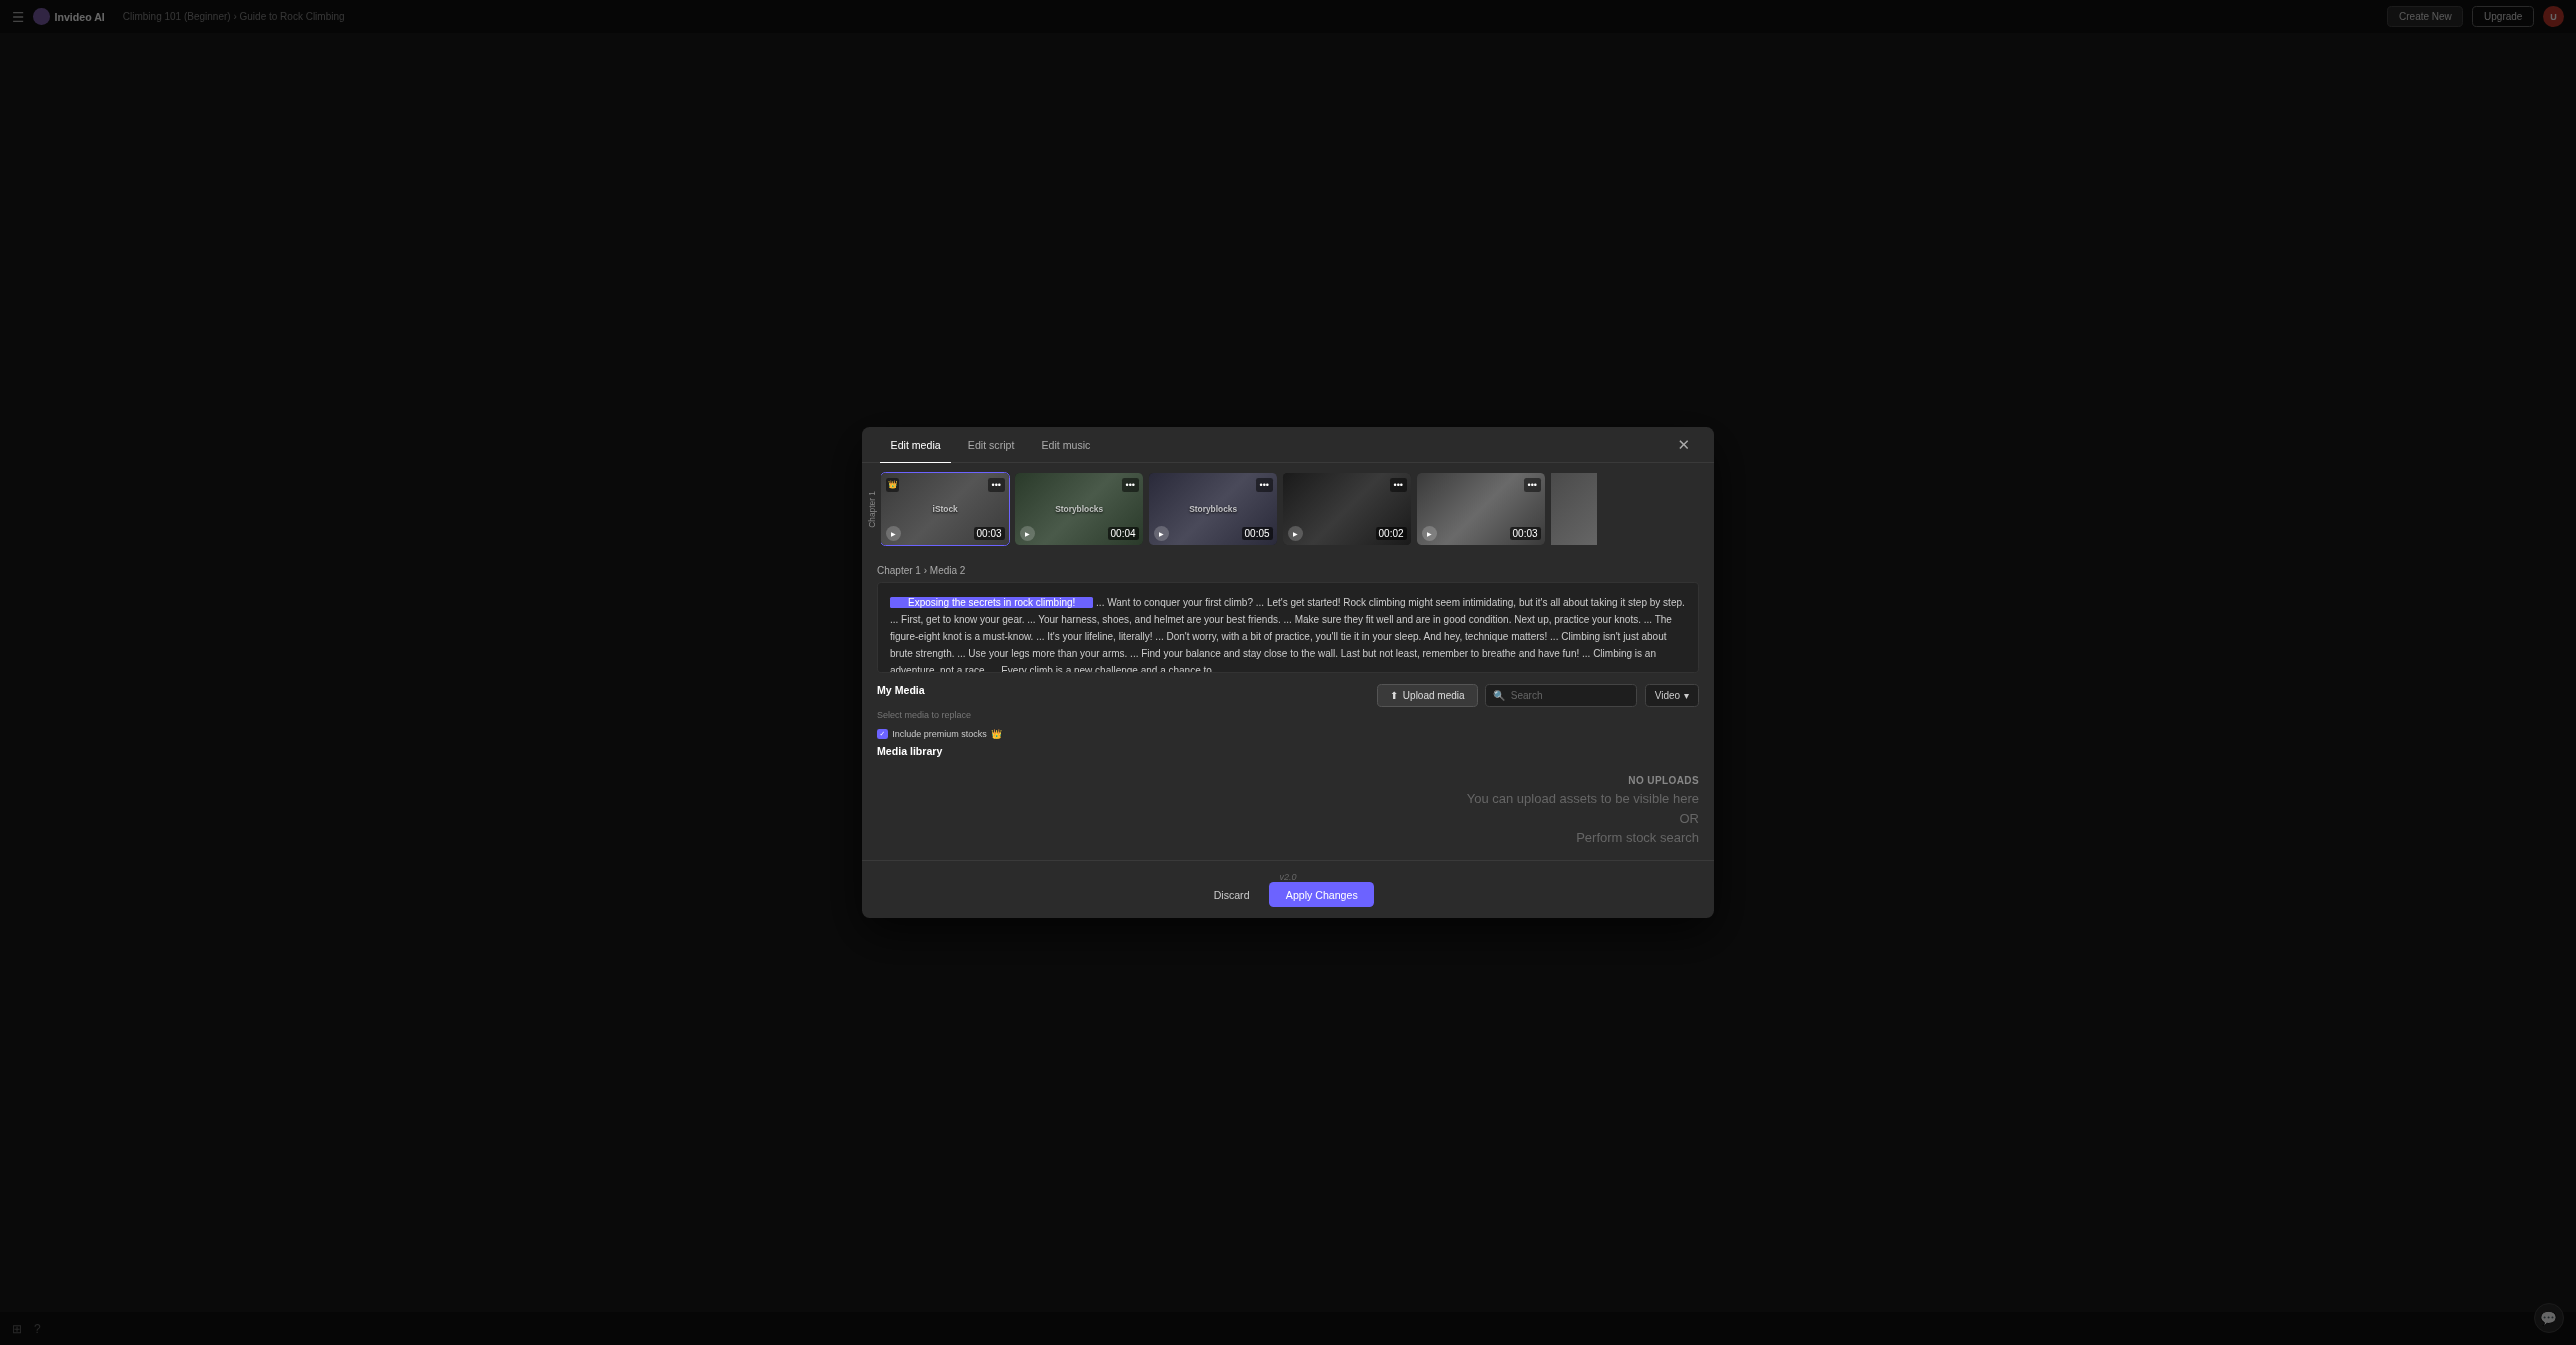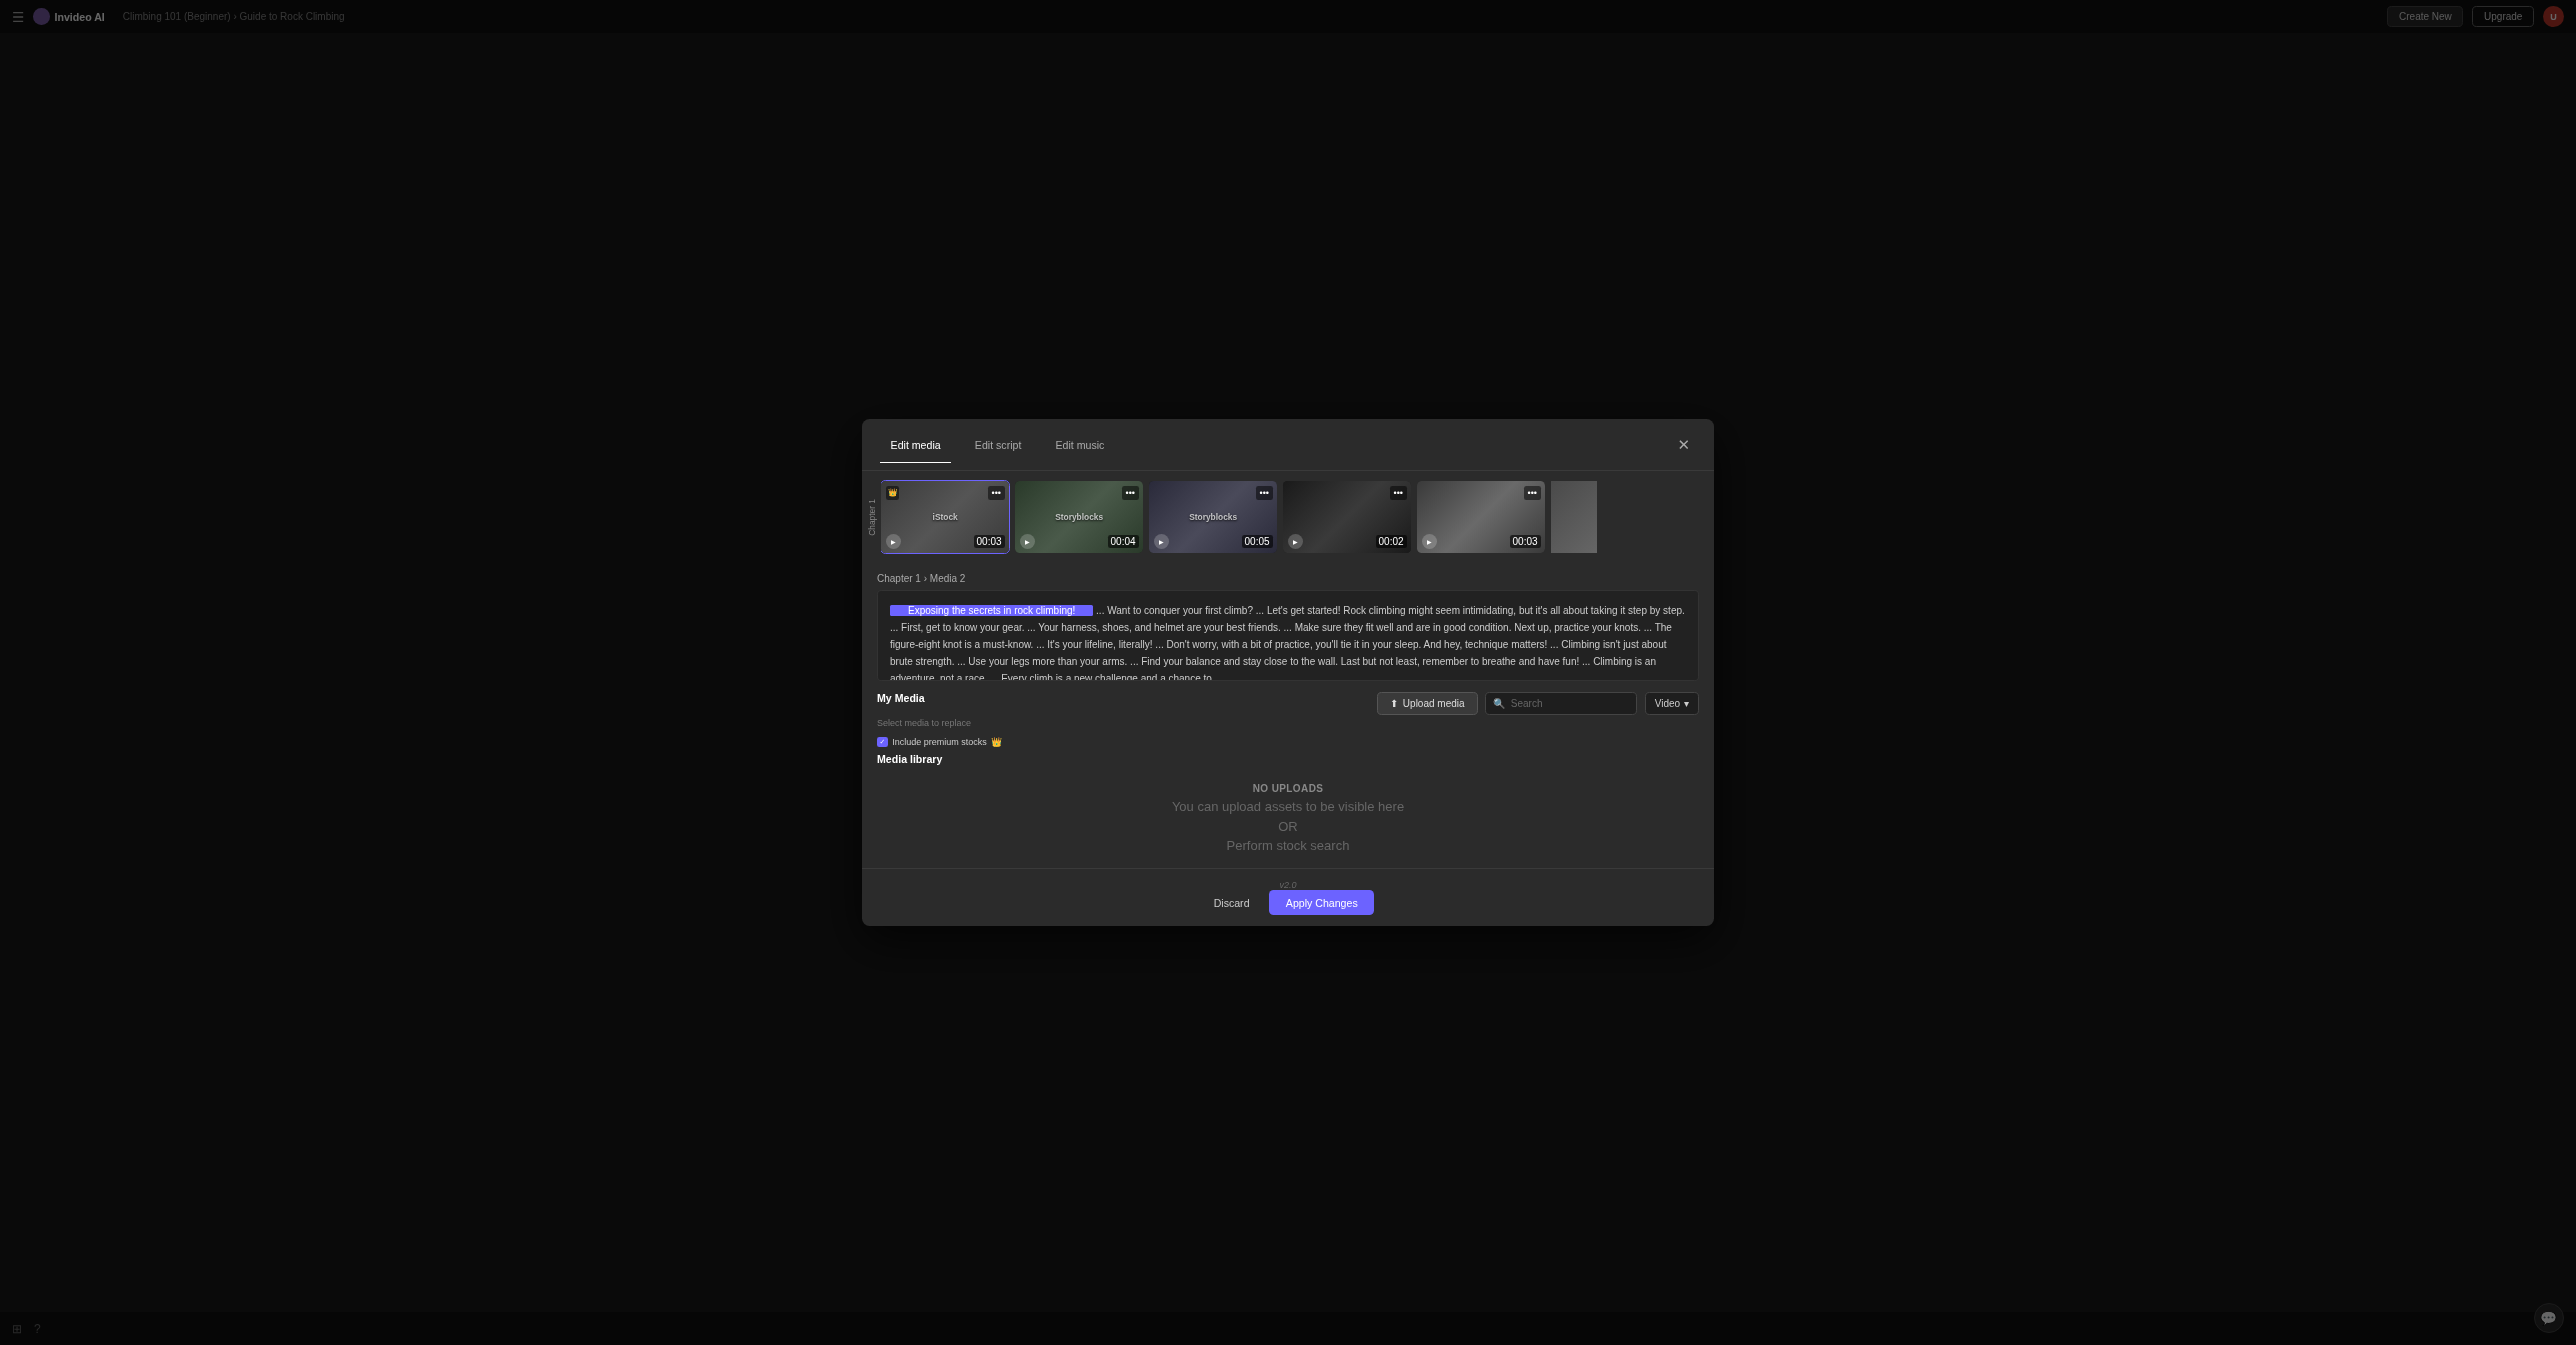--- a/index.html
+++ b/index.html
@@ -105,23 +105,23 @@
       display: flex;
       flex-direction: column;
       position: relative;
       box-shadow: 0 15px 46px rgba(0,0,0,0.7);
     }
 
     
     .modal-tabs {
       display: flex;
       align-items: center;
-      padding: 8px 18px;
+      padding: 0 18px;
       border-bottom: 0.8px solid #3a3a3a;
-      gap: 13px;
+      gap: 6px;
       flex-shrink: 0;
     }
     .modal-tab {
       padding: 12px 10.6px 10.6px;
       font-size: 10.6px;
       color: #aaa;
       cursor: pointer;
       border-bottom: 1.5px solid transparent;
       margin-bottom: -0.8px;
     }
@@ -388,21 +388,21 @@
       padding: 6px 15px 3px;
       flex-shrink: 0;
     }
     .library-title { font-size: 10.6px; font-weight: 600; color: #fff; }
 
     
     .no-uploads-area {
       flex: 1;
       display: flex;
       flex-direction: column;
-      align-items: center;
+      align-items: flex-end;
       justify-content: center;
       gap: 4.6px;
       padding: 15px;
       min-height: 91px;
     }
     .no-uploads-title { font-size: 10px; font-weight: 700; color: #888; letter-spacing: 0.4px; }
     .no-uploads-sub { font-size: 13px; color: #666; text-align: center; }
 
     
     .modal-footer {

